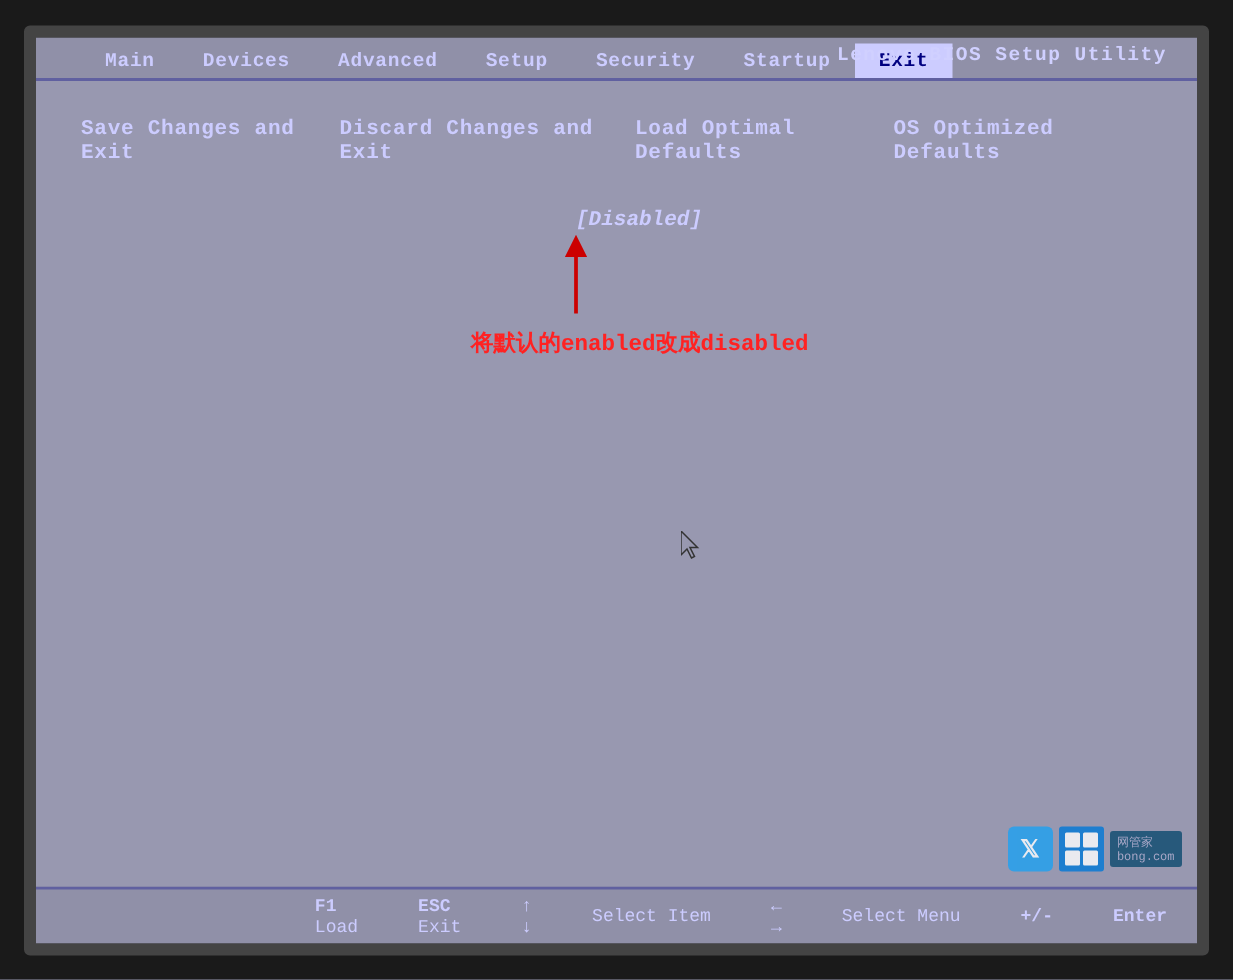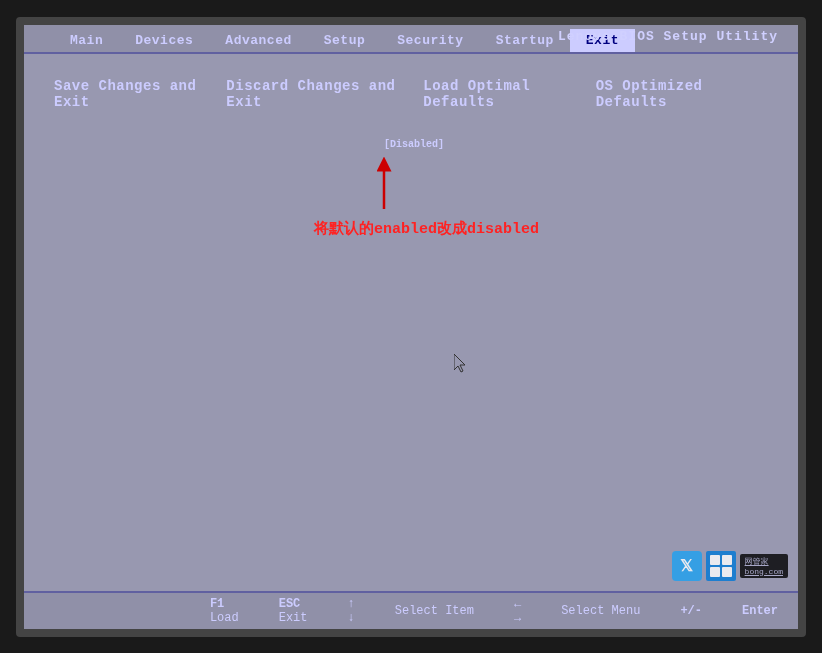--- a/index.html
+++ b/index.html
@@ -236,21 +236,21 @@
     <div class="content-area">
 
       <div class="menu-option">Save Changes and Exit</div>
       <div class="menu-option">Discard Changes and Exit</div>
 
       <div class="menu-spacer"></div>
 
       <div class="menu-option">Load Optimal Defaults</div>
       <div class="menu-option">OS Optimized Defaults</div>
 
-      <div class="disabled-badge" style="position:absolute; left:360px; top:85px; color:#ccccff; font-size:10px; font-weight:bold;">[Disabled]</div>
+      <div class="disabled-badge" style="position:absolute; left:360px; top:85px; color:#ccccff; font-size:14px; font-weight:bold;font-style:italic;">[Disabled]</div>
 
       <svg class="arrow-svg" style="position:absolute; left:340px; top:100px; width:60px; height:60px;" viewBox="0 0 60 60">
         <defs>
           <marker id="arrowhead" markerWidth="6" markerHeight="6" refX="3" refY="3" orient="auto">
             <polygon points="0 0, 6 3, 0 6" fill="#cc0000"></polygon>
           </marker>
         </defs>
         <line x1="20" y1="55" x2="20" y2="10" stroke="#cc0000" stroke-width="2.5" marker-end="url(#arrowhead)"></line>
       </svg>
 
@@ -261,21 +261,21 @@
       </svg>
 
       <div class="watermark" style="position:absolute; bottom:10px; right:10px; display:flex; align-items:center; gap:4px;">
         <div class="twitter-icon">𝕏</div>
         <div class="win-icon">
           <div class="win-tile"></div>
           <div class="win-tile"></div>
           <div class="win-tile"></div>
           <div class="win-tile"></div>
         </div>
-        <div class="watermark-text" style="font-size:8px; color:#aac; background:#000000; padding:2px 5px; border-radius:2px;text-decoration:underline;">网管家<br>bong.com</div>
+        <div class="watermark-text" style="font-size:8px; color:#aac; background:#0c4a6e; padding:2px 5px; border-radius:2px;">网管家<br>bong.com</div>
       </div>
 
     </div>
 
     <div class="status-bar">
       <div class="status-item">
         <span class="status-key">F1</span>
         <span class="status-value">Load</span>
       </div>
       <div class="status-item">

